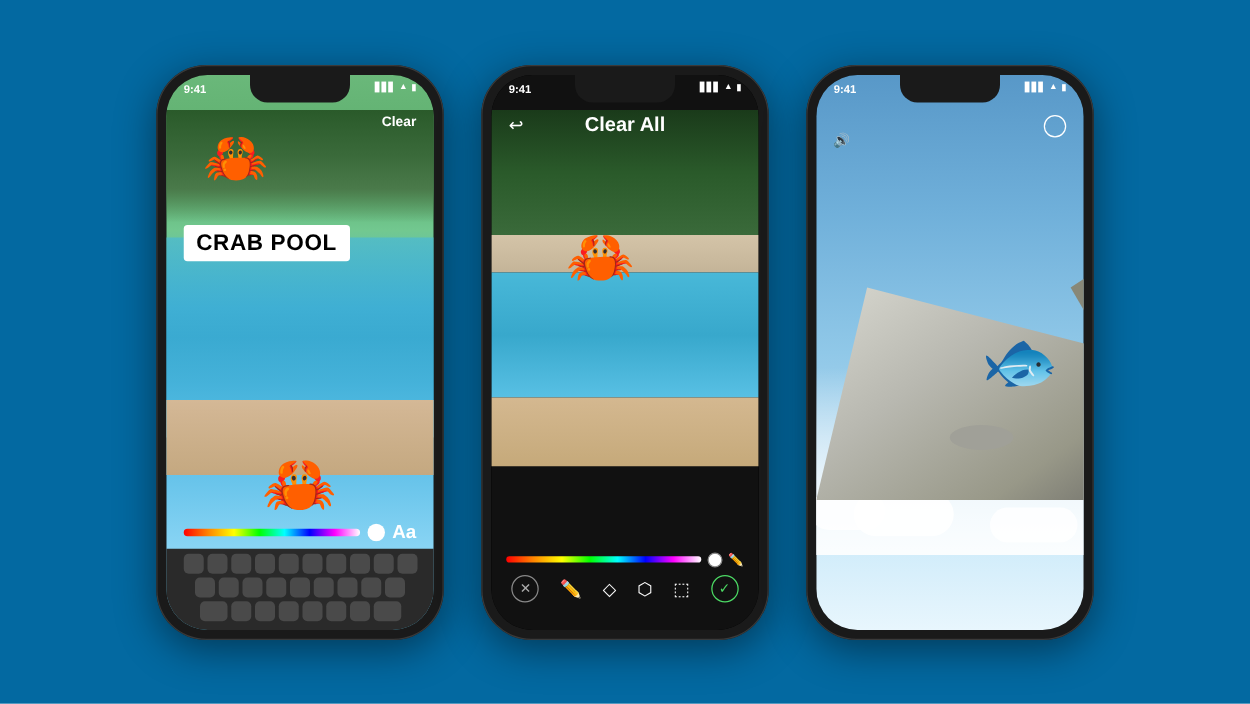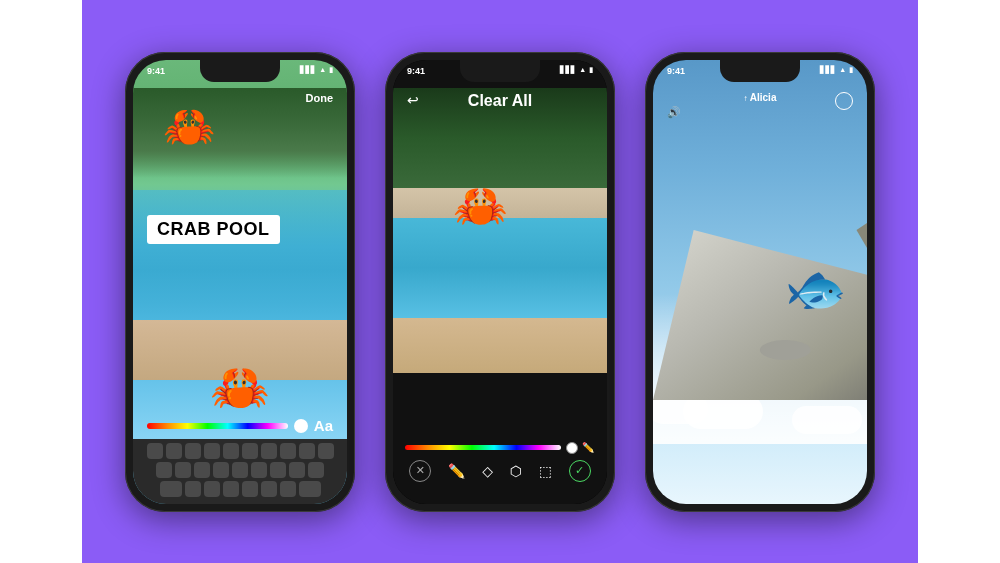--- a/index.html
+++ b/index.html
@@ -8,23 +8,23 @@
       height: 563px;
       background: #ffffff;
       display: flex;
       align-items: center;
       justify-content: center;
       font-family: -apple-system, BlinkMacSystemFont, 'Helvetica Neue', sans-serif;
       overflow: hidden;
     }
 
     .scene {
-      width: 836px;
+      width: 1000px;
       height: 563px;
-      background: #8b5cf6;
+      background: #0369a1;
       display: flex;
       align-items: center;
       justify-content: center;
       gap: 30px;
     }
 
     
     .phone {
       width: 230px;
       height: 460px;
@@ -93,21 +93,20 @@
       top: 120px;
       left: 14px;
       background: white;
       color: #000;
       font-size: 18px;
       font-weight: 900;
       padding: 4px 10px;
       border-radius: 3px;
       letter-spacing: 0.5px;
       z-index: 10;
-      margin-top: 35px;
     }
 
     
     .done-btn {
       position: absolute;
       top: 32px;
       right: 14px;
       color: white;
       font-size: 11px;
       font-weight: 600;
@@ -290,21 +289,21 @@
 
       <div class="status-bar">
         <span class="status-time">9:41</span>
         <div class="status-icons">
           <span>▋▋▋</span>
           <span>▲</span>
           <span>▮</span>
         </div>
       </div>
 
-      <div class="done-btn">Done</div>
+      <div class="done-btn">Clear</div>
 
       <div class="crab-pool-text">CRAB POOL</div>
 
       <div class="crab-cool">🦀</div>
 
       <div style="position:absolute;top:42px;left:30px;font-size:42px;z-index:5;">🦀</div>
 
       <div class="color-bar-area">
         <div class="color-gradient-bar"></div>
         <div class="color-circle"></div>
@@ -437,23 +436,20 @@
 
       <div class="status-bar">
         <span class="status-time">9:41</span>
         <div class="status-icons">
           <span>▋▋▋</span>
           <span>▲</span>
           <span>▮</span>
         </div>
       </div>
 
-      <div class="alicia-label">
-        <span style="font-size:8px;">↑ </span><span>Alicia</span>
-      </div>
 
       <div class="volume-icon">🔊</div>
 
       <div class="circle-btn-3"></div>
 
       <div style="position:absolute;top:200px;right:20px;font-size:50px;z-index:6;transform:scaleX(-1);">🐟</div>
     </div>
   </div>
 
 </div>

